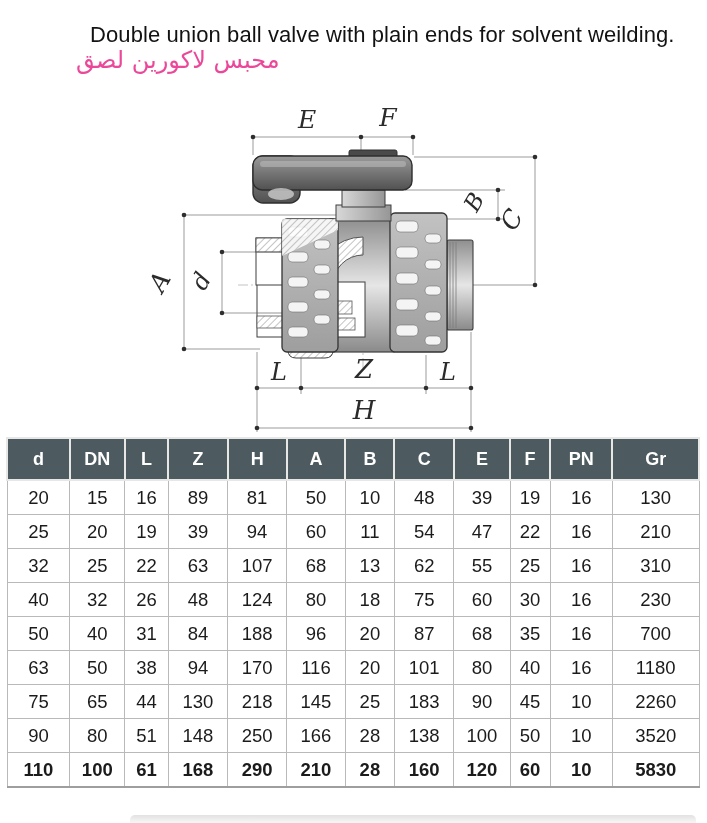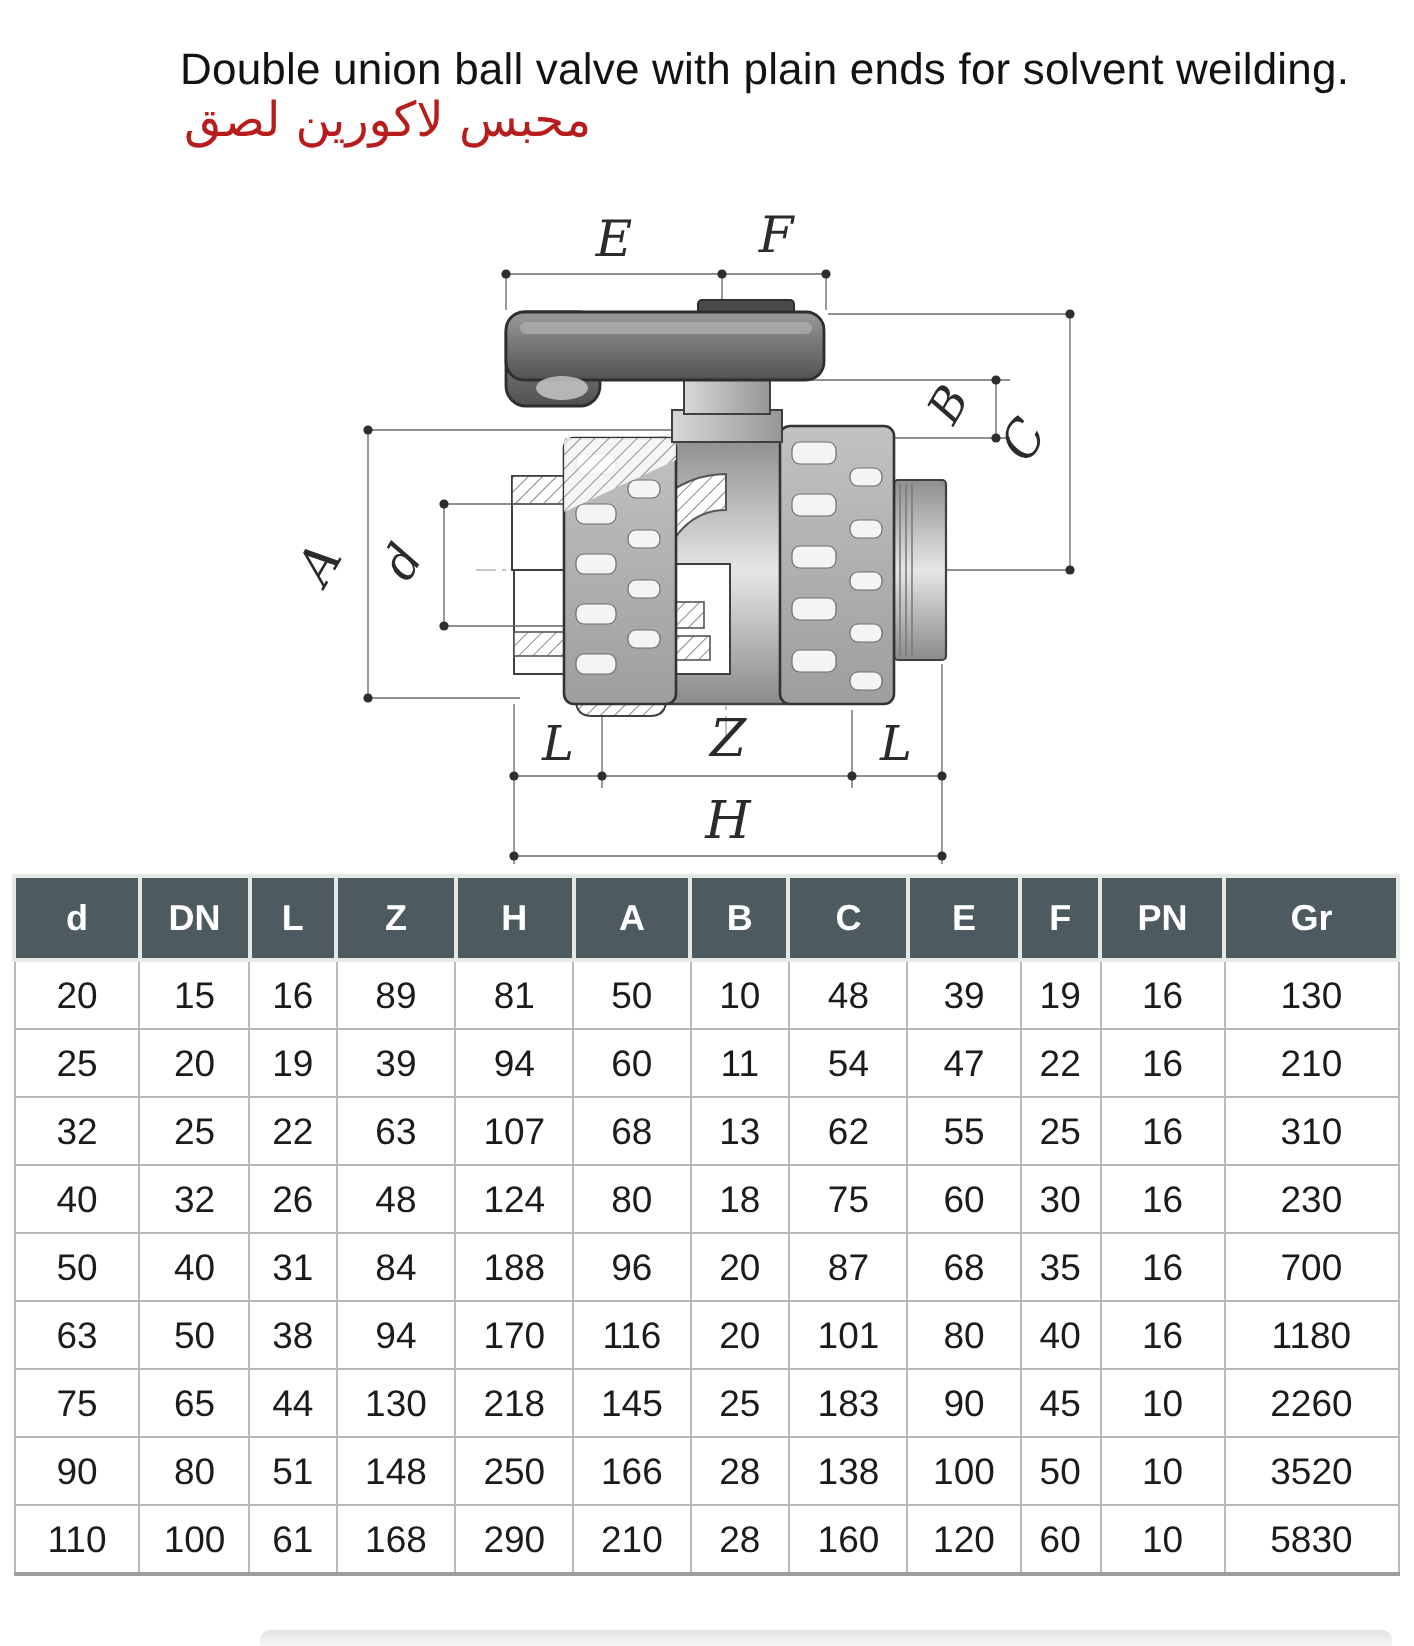--- a/index.html
+++ b/index.html
@@ -5,40 +5,40 @@
   html,body{margin:0;padding:0;}
   body{
     width:707px;height:823px;position:relative;background:#ffffff;
     font-family:"Liberation Sans", sans-serif;overflow:hidden;
   }
   .title-en{
     position:absolute;left:90px;top:22px;font-size:22px;color:#121212;
     letter-spacing:.1px;white-space:nowrap;
   }
   .title-ar{
-    position:absolute;left:92px;top:46px;font-size:24px;color:#b91c1c;
+    position:absolute;left:76px;top:46px;font-size:24px;color:#ec4899;
     font-family:"DejaVu Sans", sans-serif;direction:rtl;white-space:nowrap;
   }
   svg.diagram{position:absolute;left:0;top:0;}
   .dim-label{
     font-family:"DejaVu Serif", serif;font-style:italic;fill:#2b2b2b;
   }
   table.dims{
     position:absolute;top:437px;left:6px;width:694px;
     border-collapse:collapse;text-align:center;table-layout:fixed;
   }
   table.dims th{
     background:#4d5b60;color:#ffffff;font-size:18px;font-weight:bold;
     height:40px;border:2px solid #e7e7e5;padding:0;
   }
   table.dims td{
     font-size:18.5px;color:#1b1b1b;height:33px;border:1px solid #b9b9b9;
     padding:0;background:#ffffff;
   }
-  table.dims tr:last-child td{border-bottom:2px solid #9e9e9e;}
+  table.dims tr:last-child td{border-bottom:2px solid #9e9e9e;font-weight:bold;}
   .bottom-bar{
     position:absolute;left:130px;top:815px;width:566px;height:8px;
     background:linear-gradient(#e2e2e2,#f7f7f7);border-radius:5px 5px 0 0;
   }
 </style>
 </head>
 <body>
 
 <div class="title-en">Double union ball valve with plain ends for solvent weilding.</div>
 <div class="title-ar">محبس لاكورين لصق</div>

